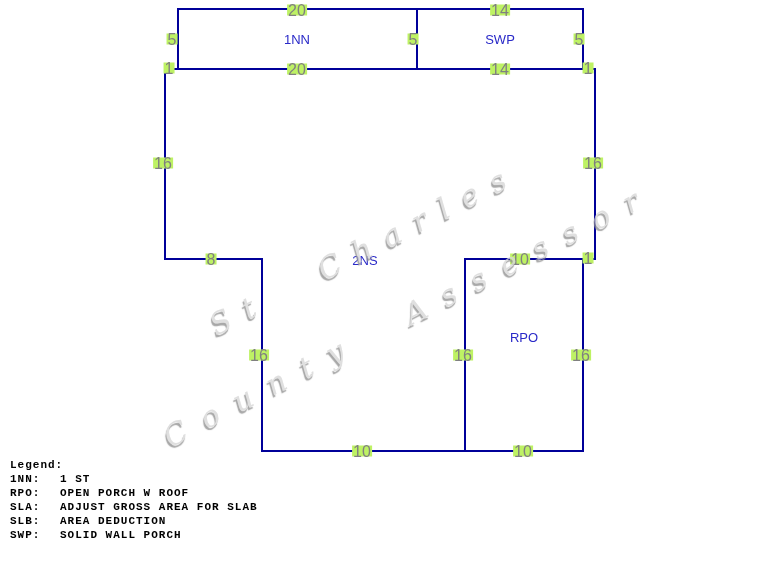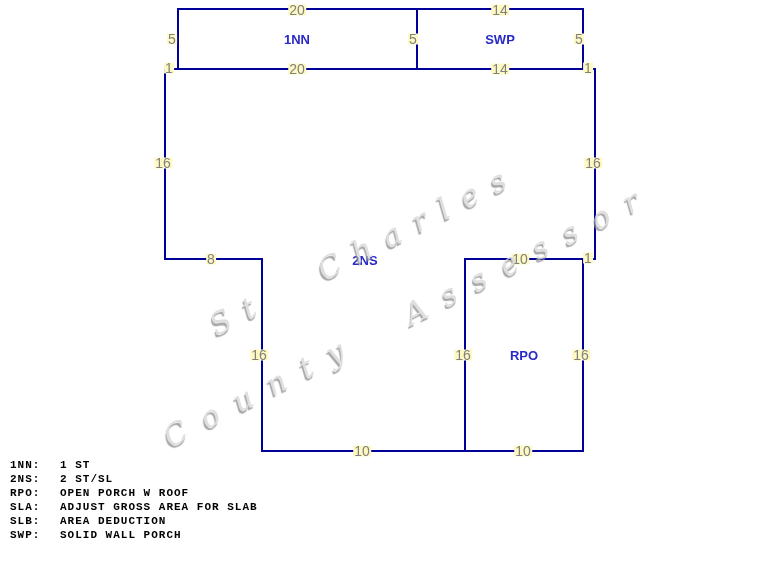--- a/index.html
+++ b/index.html
@@ -8,29 +8,29 @@
     width:762px;height:573px;
     background:#fff;
     overflow:hidden;
     font-family:"Liberation Sans", sans-serif;
   }
   #sketch-svg{position:absolute;left:0;top:0;z-index:1;}
   
   .dim{
     position:absolute;z-index:2;
     transform:translate(-50%,-50%);
-    font-size:14px;line-height:11px;
-    color:#808080;background:#fef9c3;
+    font-size:16px;line-height:11px;
+    color:#808080;background:#bef264;
     padding:0 1px;white-space:nowrap;
   }
   
   .area{
     position:absolute;z-index:2;
     transform:translate(-50%,-50%);
-    font-weight:bold;font-size:13px;line-height:14px;
+    font-weight:normal;font-size:13px;line-height:14px;
     color:#2929c8;white-space:nowrap;
   }
   
   .wm{
     position:absolute;z-index:3;
     font-family:"DejaVu Serif", serif;
     font-style:italic;
     font-size:30px;line-height:34px;
     color:#d8d8d8;
     text-shadow:-2px 2px 1px #919191;
@@ -64,21 +64,21 @@
     <path d="M178,69 V9 H583 V69 M417,9 V69" fill="none" stroke="#000099" stroke-width="2"></path>
 
     <path d="M165,69 H595 V259 H465 V451 H262 V259 H165 Z" fill="none" stroke="#000099" stroke-width="2"></path>
 
     <path d="M583,259 V451 H465" fill="none" stroke="#000099" stroke-width="2"></path>
   </svg>
 
   <div class="area" style="left:297px;top:40px">1NN</div>
   <div class="area" style="left:500px;top:40px">SWP</div>
   <div class="area" style="left:365px;top:261px">2NS</div>
-  <div class="area" style="left:524px;top:356px">RPO</div>
+  <div class="area" style="left:524px;top:338px">RPO</div>
 
   <div class="dim" style="left:297px;top:10px">20</div>
   <div class="dim" style="left:500px;top:10px">14</div>
   <div class="dim" style="left:172px;top:39px">5</div>
   <div class="dim" style="left:413px;top:39px">5</div>
   <div class="dim" style="left:579px;top:39px">5</div>
   <div class="dim" style="left:169px;top:68px">1</div>
   <div class="dim" style="left:297px;top:69px">20</div>
   <div class="dim" style="left:500px;top:69px">14</div>
   <div class="dim" style="left:588px;top:68px">1</div>
@@ -90,27 +90,24 @@
   <div class="dim" style="left:259px;top:355px">16</div>
   <div class="dim" style="left:463px;top:355px">16</div>
   <div class="dim" style="left:581px;top:355px">16</div>
   <div class="dim" style="left:362px;top:451px">10</div>
   <div class="dim" style="left:523px;top:451px">10</div>
 
   <div class="wm wm1">St Charles</div>
   <div class="wm wm2">County Assessor</div>
 
   <div class="legend">
+    <div class="legend-title">Legend:</div>
     <div class="legend-row">
       <span class="legend-code">1NN:</span>
       <span class="legend-desc">1 ST</span>
-    </div>
-    <div class="legend-row">
-      <span class="legend-code">2NS:</span>
-      <span class="legend-desc">2 ST/SL</span>
     </div>
     <div class="legend-row">
       <span class="legend-code">RPO:</span>
       <span class="legend-desc">OPEN PORCH W ROOF</span>
     </div>
     <div class="legend-row">
       <span class="legend-code">SLA:</span>
       <span class="legend-desc">ADJUST GROSS AREA FOR SLAB</span>
     </div>
     <div class="legend-row">

